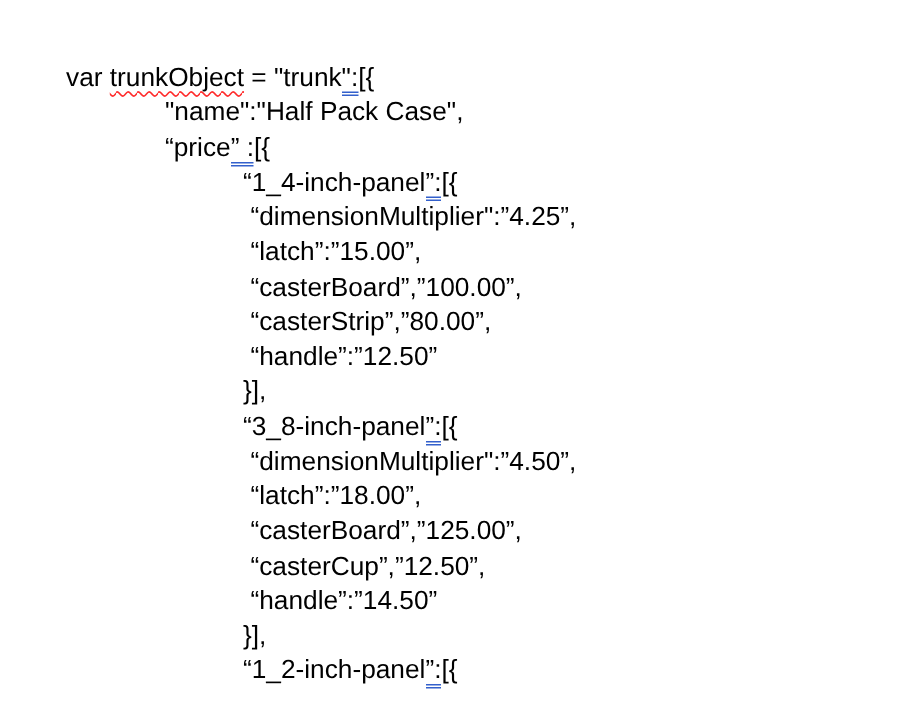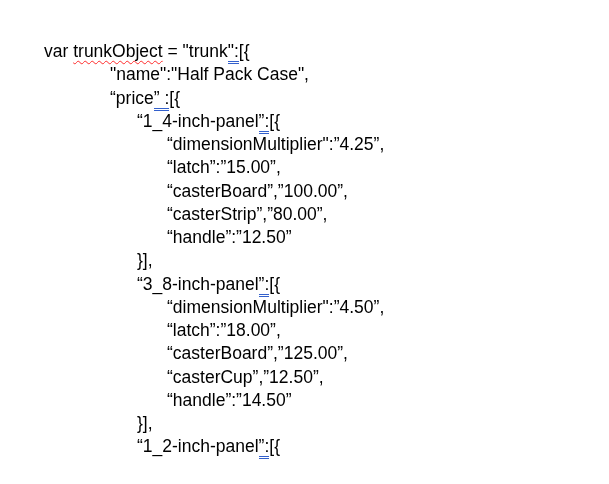--- a/index.html
+++ b/index.html
@@ -30,21 +30,21 @@
     margin-top: 26px;
     font-family: "Liberation Sans", sans-serif;
     font-size: 17.5px;
     line-height: 23.25px;
     white-space: pre;
     color: var(--text-color, #000000);
   }
   .code-line { height: 23.25px; }
   .code-line.i0 { margin-left: 0; }
   .code-line.i1 { margin-left: 66px; }
-  .code-line.i2 { margin-left: 93px; }
+  .code-line.i2 { margin-left: 118px; }
   .code-line.i3 { margin-left: 123px; }
   .mark-spell {
     text-decoration: underline wavy var(--spell-color, #ff2b2b);
     text-decoration-thickness: 1px;
     text-underline-offset: 3px;
     text-decoration-skip-ink: none;
   }
   .mark-grammar {
     border-bottom: 3px double var(--grammar-color, #3360cc);
   }

